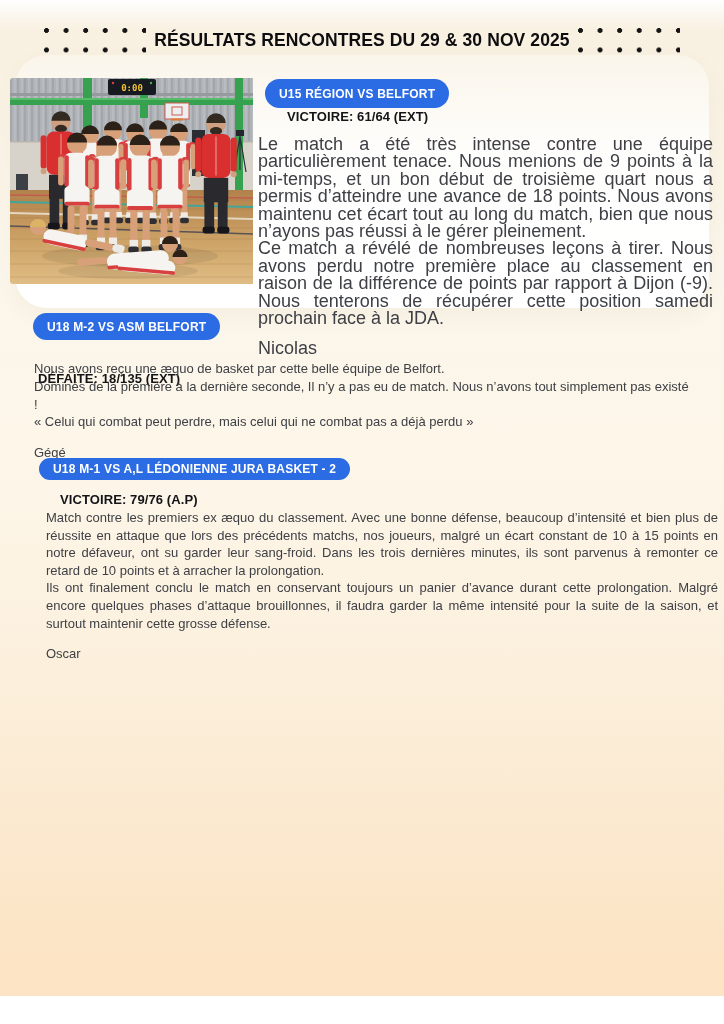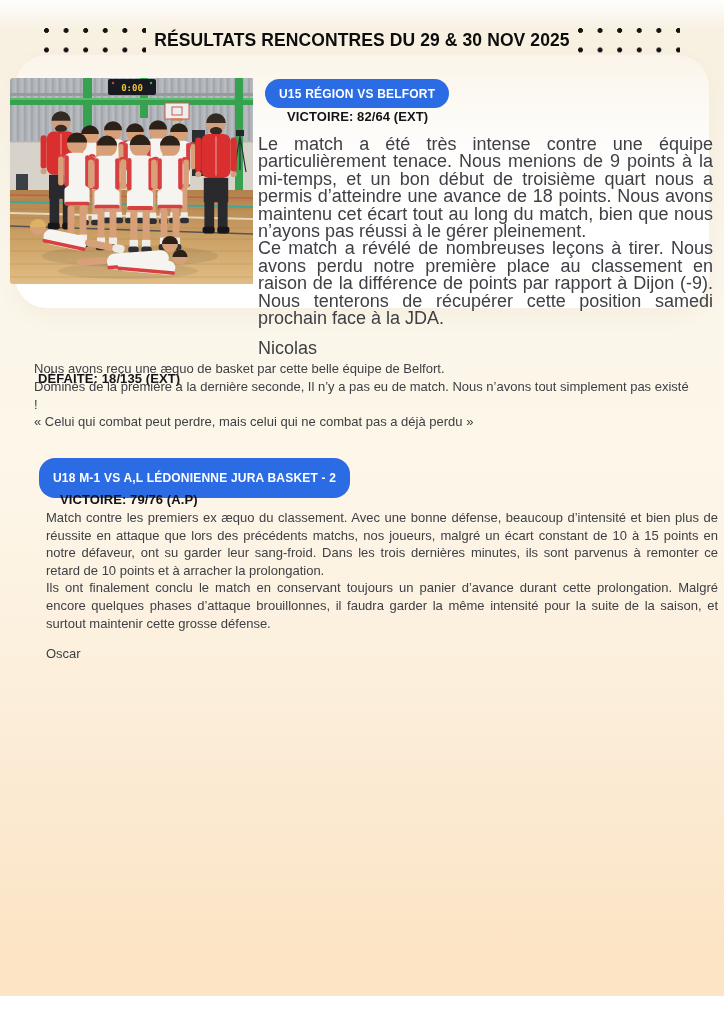--- a/index.html
+++ b/index.html
@@ -33,21 +33,21 @@
   .photo svg{display:block;}
 
   
   .badge{
     position:absolute; display:inline-flex; align-items:center; white-space:nowrap;
     background:#2b6be4; color:#ffffff; font-weight:700; font-size:12px; letter-spacing:0.2px;
     border-radius:16px; padding:0 14px;
   }
   .badge-1{left:265px; top:79px; height:29px;}
   .badge-2{left:33px;  top:313px; height:27px;}
-  .badge-3{left:39px;  top:458px; height:40px;}
+  .badge-3{left:39px;  top:458px; height:22px;}
 
   
   .result{position:absolute; font-weight:700; font-size:13px; color:#131318; letter-spacing:0.1px; white-space:nowrap;}
   .result-1{left:287px; top:109px;}
   .result-2{left:38px;  top:343px;margin-top:28px;}
   .result-3{left:60px;  top:492px;}
 
   
   .body{position:absolute; color:#3e4046;}
   .body p{margin:0;}
@@ -207,32 +207,34 @@
           <rect x="-42" y="0" width="58" height="14" rx="7" fill="#f6f4f1"></rect>
           <rect x="-42" y="10" width="58" height="3.5" rx="1.7" fill="#d84040"></rect>
         </g>
         <circle cx="170" cy="179" r="7.5" fill="#d7a079"></circle>
         <path d="M-7.5,9 a7.5,7.5 0 0 1 15,0 z" transform="translate(170,170)" fill="#2b2118"></path>
       </g>
     </svg>
   </div>
 
   <div class="badge badge-1">U15 RÉGION  VS BELFORT</div>
-  <div class="result result-1">VICTOIRE: 82/64 (EXT)</div>
+  <div class="result result-1">VICTOIRE: 61/64 (EXT)</div>
   <div class="body body-1">
     <p>Le match a été très intense contre une équipe particulièrement tenace. Nous menions de 9 points à la mi-temps, et un bon début de troisième quart nous a permis d’atteindre une avance de 18 points. Nous avons maintenu cet écart tout au long du match, bien que nous n’ayons pas réussi à le gérer pleinement.</p>
     <p>Ce match a révélé de nombreuses leçons à tirer. Nous avons perdu notre première place au classement en raison de la différence de points par rapport à Dijon (-9). Nous tenterons de récupérer cette position samedi prochain face à la JDA.</p>
     <p class="sig">Nicolas</p>
   </div>
 
+  <div class="badge badge-2">U18 M-2 VS ASM BELFORT</div>
   <div class="result result-2">DÉFAITE: 18/135 (EXT)</div>
   <div class="body body-2">
     <p>Nous avons reçu une æquo de basket par cette belle équipe de Belfort.</p>
     <p>Dominés de la première à la dernière seconde, Il n’y a pas eu de match. Nous n’avons tout simplement pas existé !</p>
     <p>« Celui qui combat peut perdre, mais celui qui ne combat pas a déjà perdu »</p>
+    <p class="sig">Gégé</p>
   </div>
 
   <div class="badge badge-3">U18 M-1 VS A,L LÉDONIENNE JURA BASKET - 2</div>
   <div class="result result-3">VICTOIRE: 79/76 (A.P)</div>
   <div class="body body-3">
     <p>Match contre les premiers ex æquo du classement. Avec une bonne défense, beaucoup d’intensité et bien plus de réussite en attaque que lors des précédents matchs, nos joueurs, malgré un écart constant de 10 à 15 points en notre défaveur, ont su garder leur sang-froid. Dans les trois dernières minutes, ils sont parvenus à remonter ce retard de 10 points et à arracher la prolongation.</p>
     <p>Ils ont finalement conclu le match en conservant toujours un panier d’avance durant cette prolongation. Malgré encore quelques phases d’attaque brouillonnes, il faudra garder la même intensité pour la suite de la saison, et surtout maintenir cette grosse défense.</p>
     <p class="sig">Oscar</p>
   </div>
 

